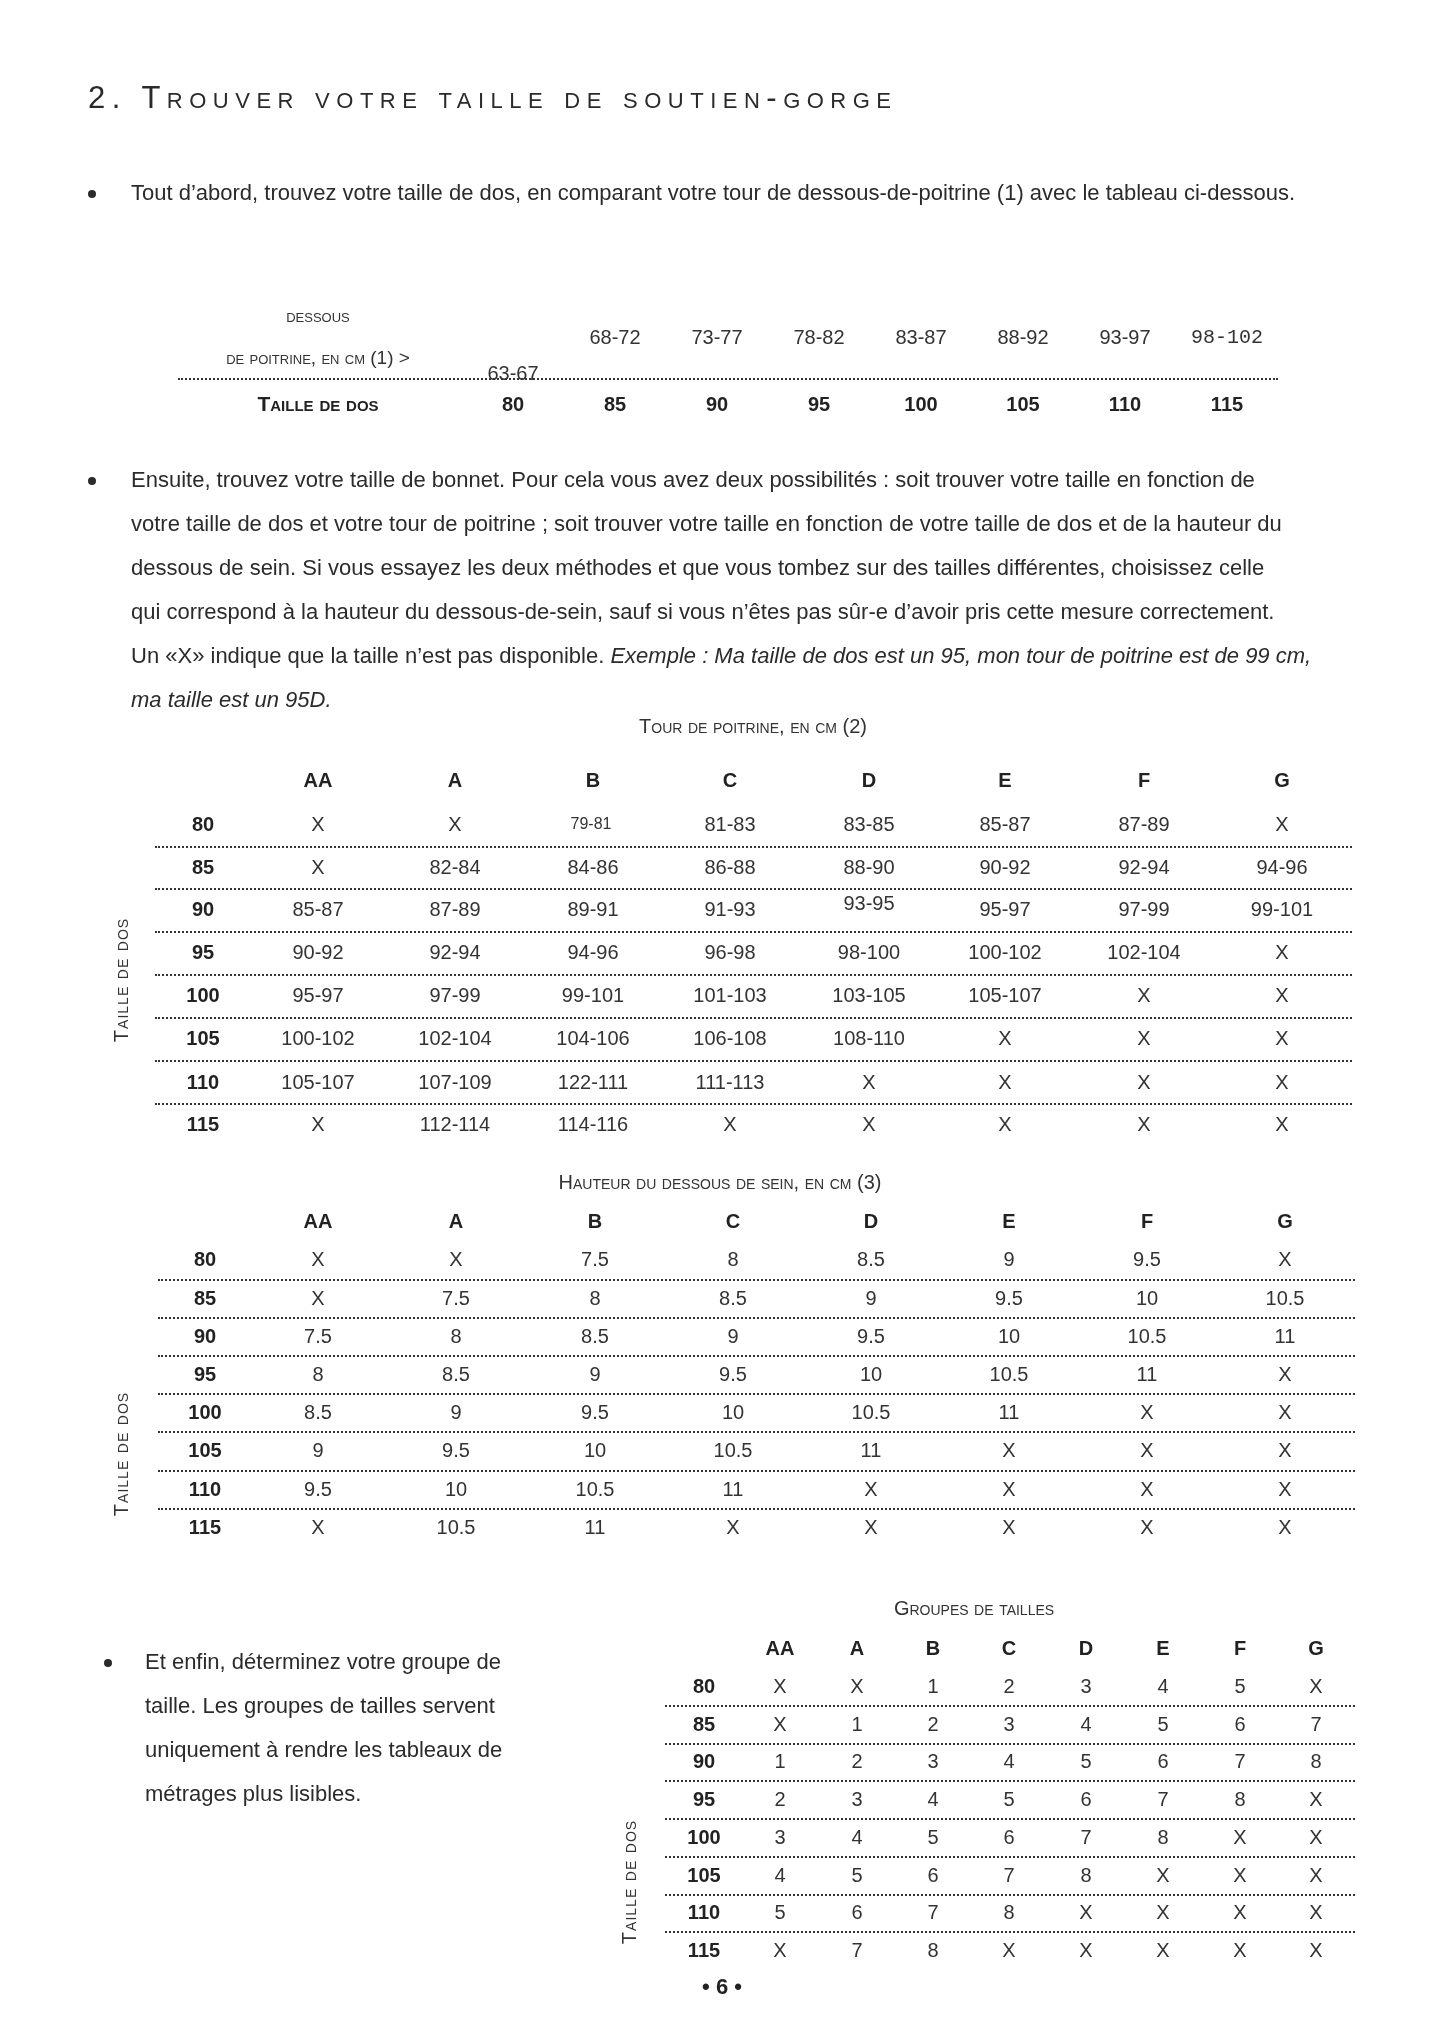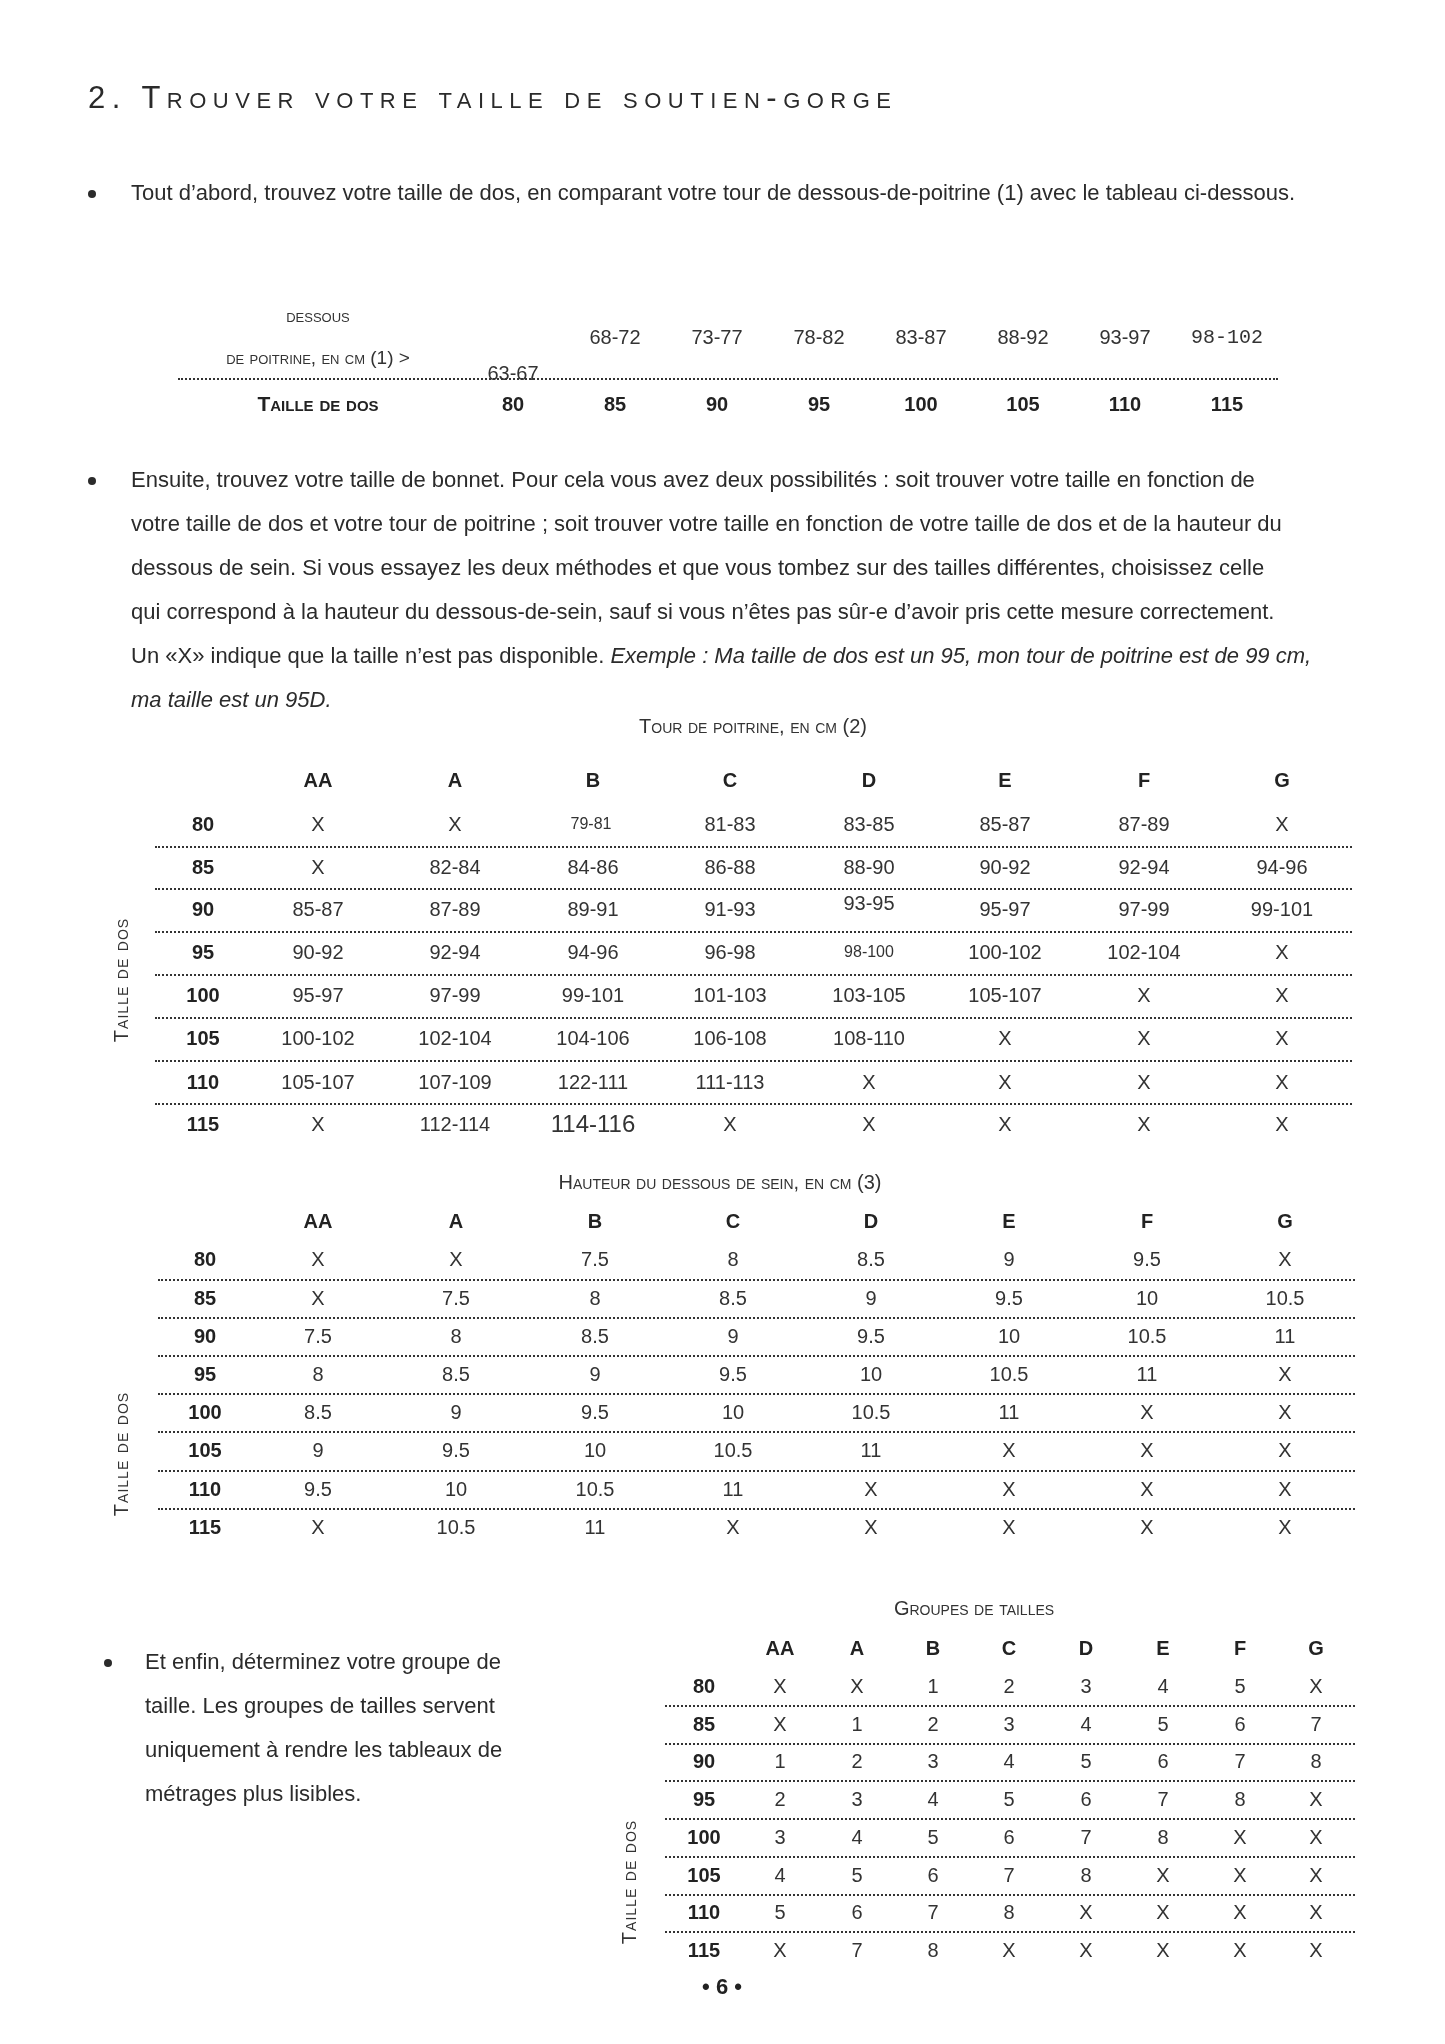--- a/index.html
+++ b/index.html
@@ -105,21 +105,21 @@
     <div class="cell " style="left: 869px; top: 903px; font-size: 20px;">93-95</div>
     <div class="cell " style="left: 1005px; top: 909px; font-size: 20px;">95-97</div>
     <div class="cell " style="left: 1144px; top: 909px; font-size: 20px;">97-99</div>
     <div class="cell " style="left: 1282px; top: 909px; font-size: 20px;">99-101</div>
     <div class="dots" style="left: 155px; width: 1197px; top: 931px;"></div>
     <div class="cell rowlabel" style="left: 203px; top: 952px; font-size: 20px;">95</div>
     <div class="cell " style="left: 318px; top: 952px; font-size: 20px;">90-92</div>
     <div class="cell " style="left: 455px; top: 952px; font-size: 20px;">92-94</div>
     <div class="cell " style="left: 593px; top: 952px; font-size: 20px;">94-96</div>
     <div class="cell " style="left: 730px; top: 952px; font-size: 20px;">96-98</div>
-    <div class="cell " style="left: 869px; top: 952px; font-size: 16px;">98-100</div>
+    <div class="cell " style="left: 869px; top: 952px; font-size: 20px;">98-100</div>
     <div class="cell " style="left: 1005px; top: 952px; font-size: 20px;">100-102</div>
     <div class="cell " style="left: 1144px; top: 952px; font-size: 20px;">102-104</div>
     <div class="cell " style="left: 1282px; top: 952px; font-size: 20px;">X</div>
     <div class="dots" style="left: 155px; width: 1197px; top: 974px;"></div>
     <div class="cell rowlabel" style="left: 203px; top: 995px; font-size: 20px;">100</div>
     <div class="cell " style="left: 318px; top: 995px; font-size: 20px;">95-97</div>
     <div class="cell " style="left: 455px; top: 995px; font-size: 20px;">97-99</div>
     <div class="cell " style="left: 593px; top: 995px; font-size: 20px;">99-101</div>
     <div class="cell " style="left: 730px; top: 995px; font-size: 20px; text-align: center;">101-103</div>
     <div class="cell " style="left: 869px; top: 995px; font-size: 20px;">103-105</div>
@@ -143,21 +143,21 @@
     <div class="cell " style="left: 593px; top: 1082px; font-size: 20px;">122-111</div>
     <div class="cell " style="left: 730px; top: 1082px; font-size: 20px;">111-113</div>
     <div class="cell " style="left: 869px; top: 1082px; font-size: 20px;">X</div>
     <div class="cell " style="left: 1005px; top: 1082px; font-size: 20px;">X</div>
     <div class="cell " style="left: 1144px; top: 1082px; font-size: 20px;">X</div>
     <div class="cell " style="left: 1282px; top: 1082px; font-size: 20px;">X</div>
     <div class="dots" style="left: 155px; width: 1197px; top: 1103px;"></div>
     <div class="cell rowlabel" style="left: 203px; top: 1124px; font-size: 20px;">115</div>
     <div class="cell " style="left: 318px; top: 1124px; font-size: 20px;">X</div>
     <div class="cell " style="left: 455px; top: 1124px; font-size: 20px;">112-114</div>
-    <div class="cell " style="left: 593px; top: 1124px; font-size: 24px;">114-116</div>
+    <div class="cell " style="left: 593px; top: 1124px; font-size: 20px;">114-116</div>
     <div class="cell " style="left: 730px; top: 1124px; font-size: 20px;">X</div>
     <div class="cell " style="left: 869px; top: 1124px; font-size: 20px;">X</div>
     <div class="cell " style="left: 1005px; top: 1124px; font-size: 20px;">X</div>
     <div class="cell " style="left: 1144px; top: 1124px; font-size: 20px;">X</div>
     <div class="cell " style="left: 1282px; top: 1124px; font-size: 20px;">X</div>
   </div>
 
 <div class="tbltitle" style="left:720px; top:1182px;">Hauteur  du dessous de sein, en cm (3)</div>
 <div class="vlabel" style="left:121px; top:1454px;">Taille de dos</div>
 <div id="t3">

